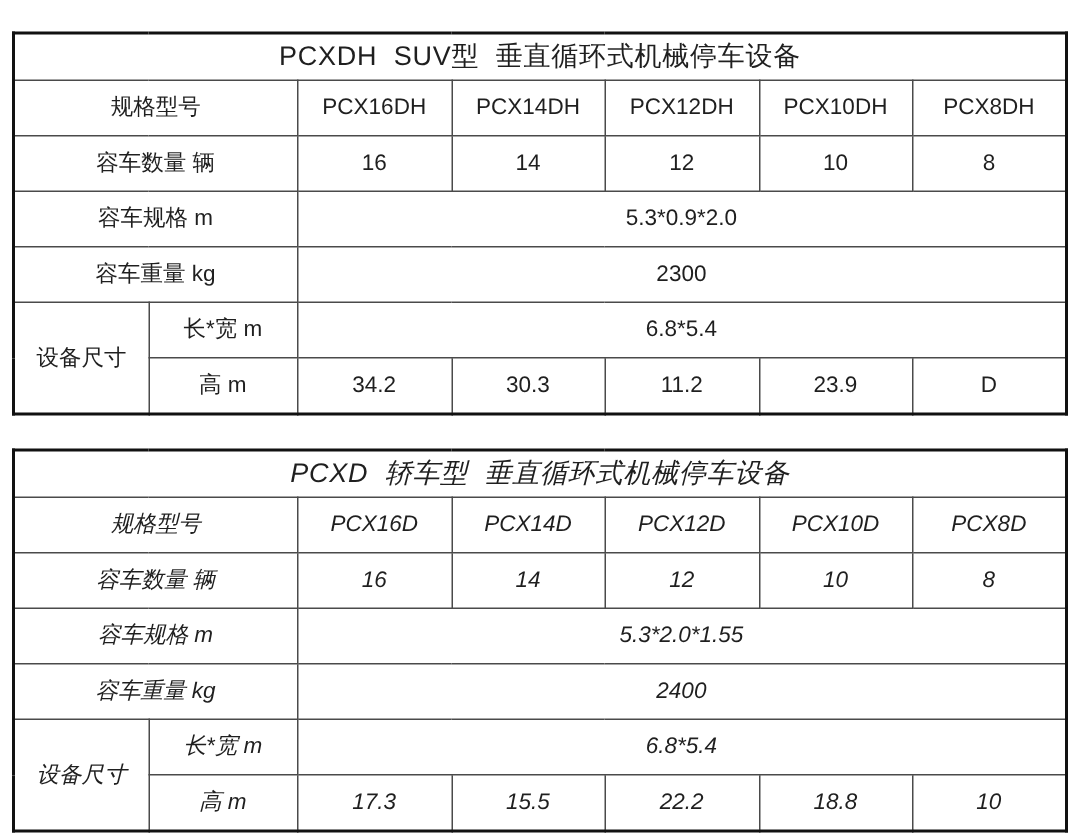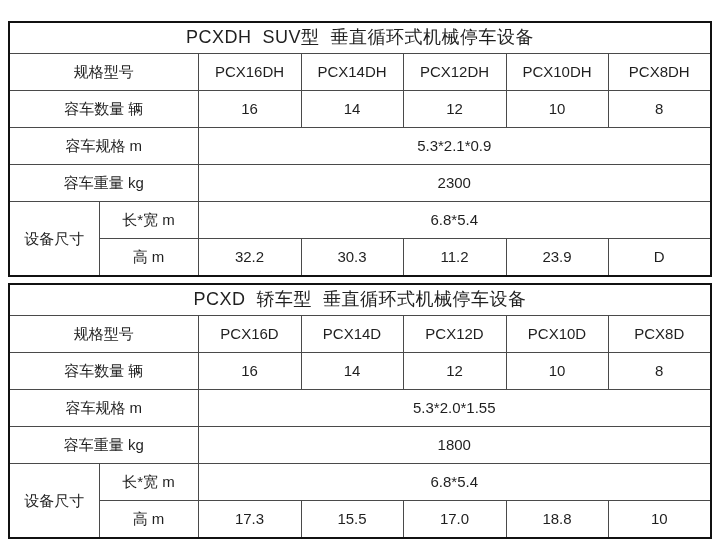--- a/index.html
+++ b/index.html
@@ -19,21 +19,22 @@
     border-radius: 11px;
   }
   table.spec {
     border-collapse: collapse;
     table-layout: fixed;
     width: 702px;
     border: 2px solid #111111;
     background: #ffffff;
   }
   table.spec.second {
-    margin-top: 6px;
+    margin-top: 22px;
+    font-style: italic;
   }
   table.spec td {
     border: 1px solid #4a4a4a;
     text-align: center;
     vertical-align: middle;
     font-size: 15px;
     line-height: 1.2;
     padding: 0;
     height: 36px;
     overflow: hidden;
@@ -76,34 +77,34 @@
       <tr>
         <td colspan="2">容车数量 辆</td>
         <td>16</td>
         <td>14</td>
         <td>12</td>
         <td>10</td>
         <td>8</td>
       </tr>
       <tr>
         <td colspan="2">容车规格 m</td>
-        <td colspan="5">5.3*2.1*0.9</td>
+        <td colspan="5">5.3*0.9*2.0</td>
       </tr>
       <tr>
         <td colspan="2">容车重量 kg</td>
         <td colspan="5">2300</td>
       </tr>
       <tr>
         <td rowspan="2">设备尺寸</td>
         <td>长*宽 m</td>
         <td colspan="5">6.8*5.4</td>
       </tr>
       <tr>
         <td>高 m</td>
-        <td>32.2</td>
+        <td>34.2</td>
         <td>30.3</td>
         <td>11.2</td>
         <td>23.9</td>
         <td>D</td>
       </tr>
     </tbody>
   </table>
 
   <table class="spec second">
     <colgroup>
@@ -134,31 +135,31 @@
         <td>12</td>
         <td>10</td>
         <td>8</td>
       </tr>
       <tr>
         <td colspan="2">容车规格 m</td>
         <td colspan="5">5.3*2.0*1.55</td>
       </tr>
       <tr>
         <td colspan="2">容车重量 kg</td>
-        <td colspan="5">1800</td>
+        <td colspan="5">2400</td>
       </tr>
       <tr>
         <td rowspan="2">设备尺寸</td>
         <td>长*宽 m</td>
         <td colspan="5">6.8*5.4</td>
       </tr>
       <tr>
         <td>高 m</td>
         <td>17.3</td>
         <td>15.5</td>
-        <td>17.0</td>
+        <td>22.2</td>
         <td>18.8</td>
         <td>10</td>
       </tr>
     </tbody>
   </table>
 
 </div>
 
 </body></html>

